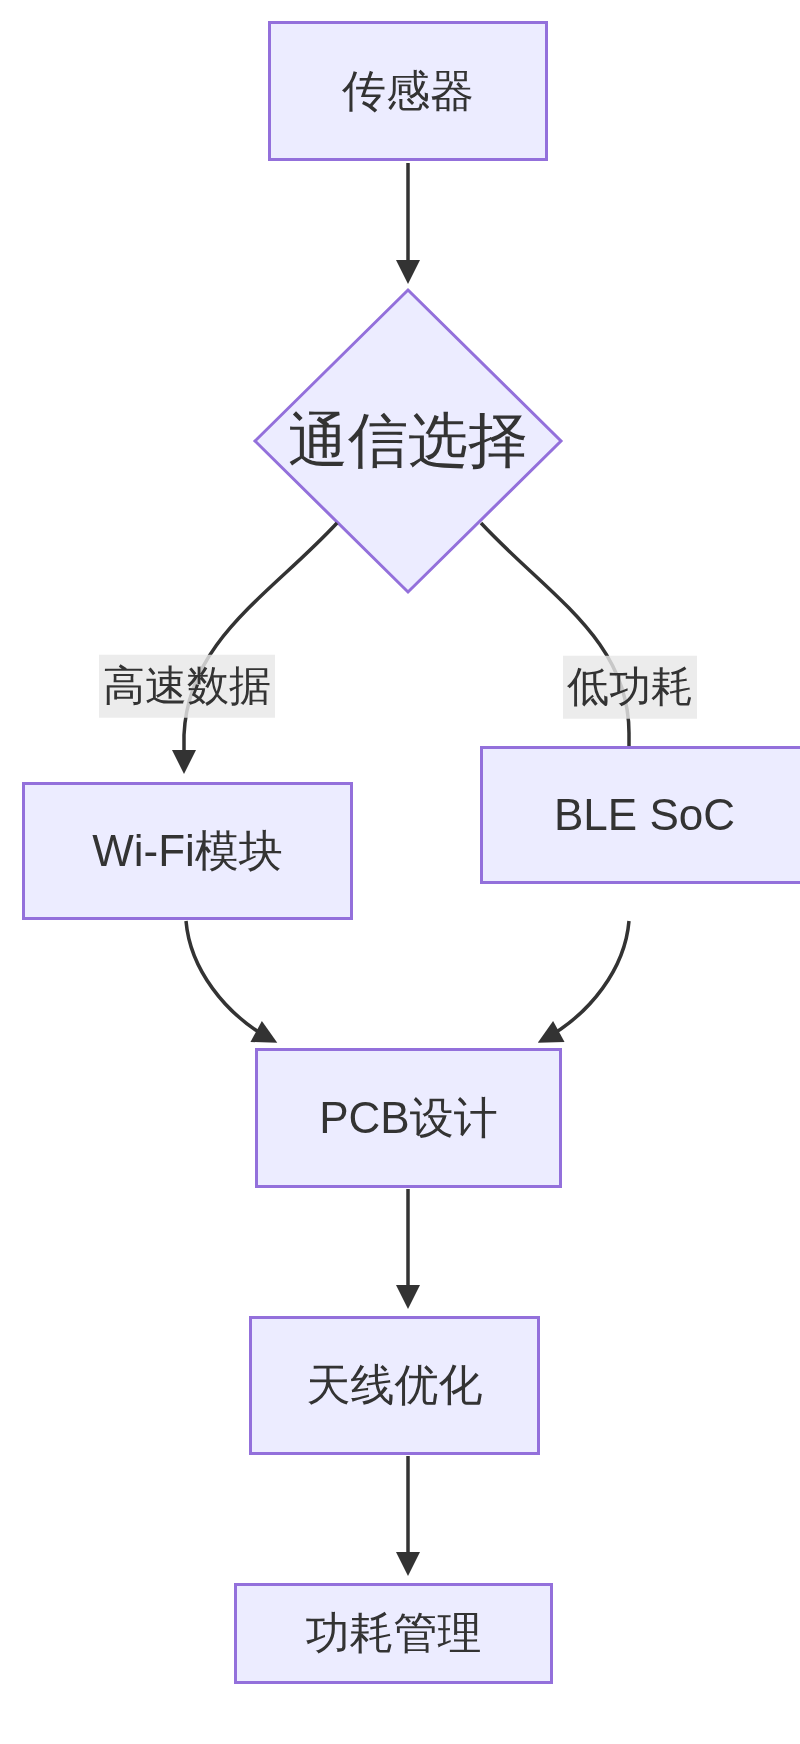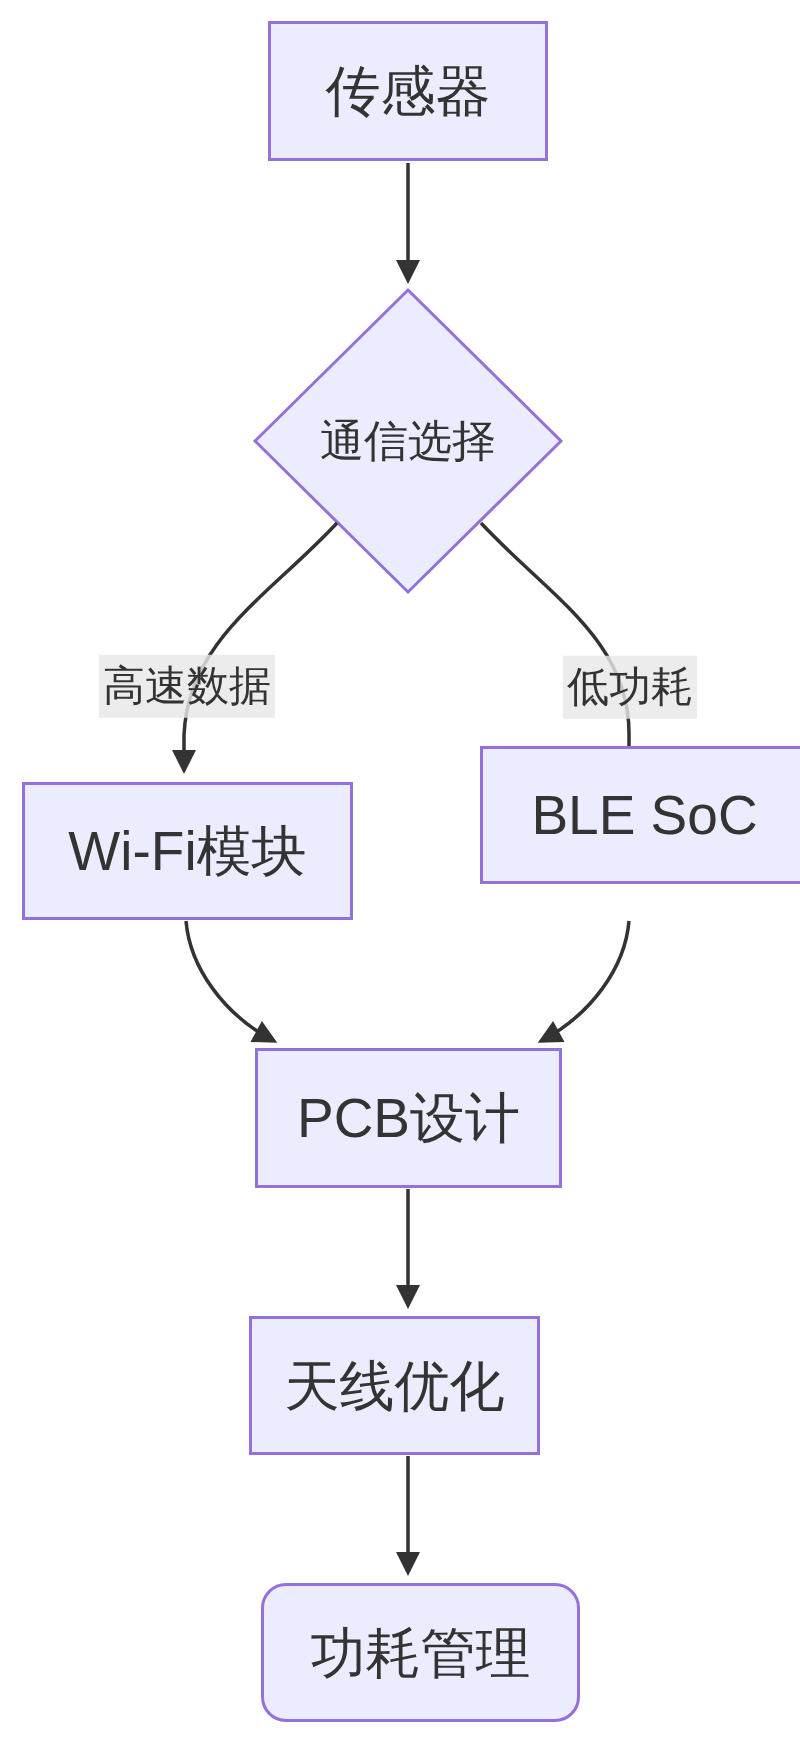--- a/index.html
+++ b/index.html
@@ -35,31 +35,31 @@
     stroke-width: 3px;
   }
   .node {
     position: absolute;
     display: flex;
     align-items: center;
     justify-content: center;
     background: var(--node-fill);
     border: 3px solid var(--node-border);
     color: var(--text-color);
-    font-size: 55px;
+    font-size: 44px;
     text-align: center;
     line-height: 1.2;
   }
   .diamond-label {
     position: absolute;
     display: flex;
     align-items: center;
     justify-content: center;
     color: var(--text-color);
-    font-size: 44px;
+    font-size: 60px;
     transform: translate(-50%, -50%);
     white-space: nowrap;
   }
   .edge-label {
     position: absolute;
     transform: translate(-50%, -50%);
     background: rgba(232, 232, 232, 0.82);
     color: var(--text-color);
     font-size: 42px;
     line-height: 1.25;
@@ -106,21 +106,21 @@
   </div>
 
   <div class="node" style="left:255px; top:1048px; width:307px; height:140px;justify-content:center;">
     <span>PCB设计</span>
   </div>
 
   <div class="node" style="left:249px; top:1316px; width:291px; height:139px;">
     <span>天线优化</span>
   </div>
 
-  <div class="node" style="left:261px; top:1583px; width:319px; height:139px;border-radius:25px;">
+  <div class="node" style="left:234px; top:1583px; width:319px; height:101px;">
     <span>功耗管理</span>
   </div>
 
   <div class="edge-label" style="left:187px; top:686px;">高速数据</div>
 
   <div class="edge-label" style="left:630px; top:687px;">低功耗</div>
 
 </div>
 
 </body></html>

